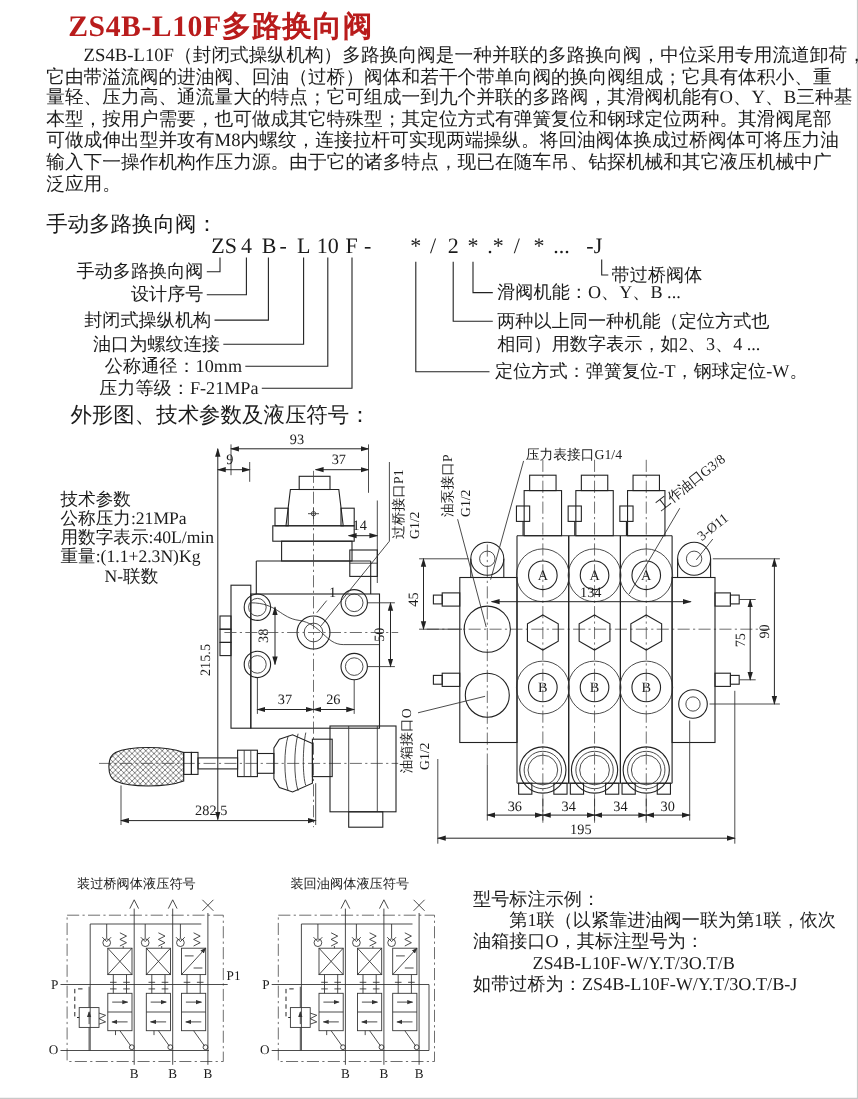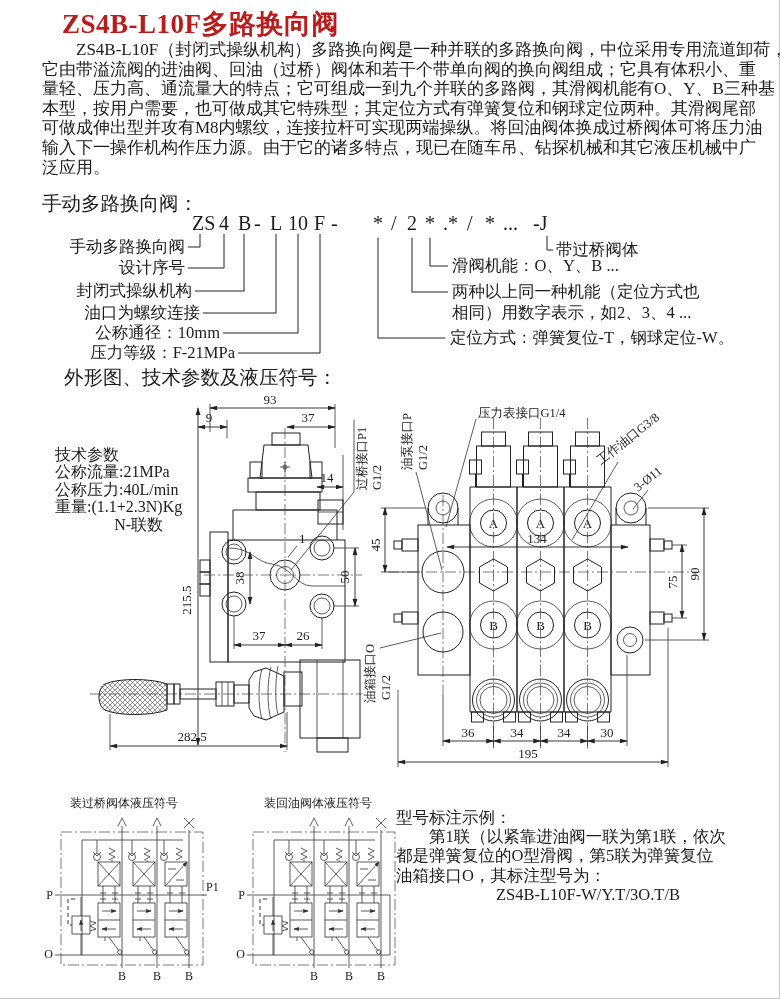--- a/index.html
+++ b/index.html
@@ -5,23 +5,23 @@
   html,body{margin:0;padding:0;background:#e8e8e8;}
   .page{position:relative;width:780px;height:999px;background:#ffffff;overflow:hidden;
         font-family:"Liberation Serif",serif;color:#1c1c1c;
         box-shadow:inset -1px -1px 0 #c9c9c9;}
   .abs{position:absolute;}
   .nowrap{white-space:nowrap;}
   .title{font-size:27px;font-weight:bold;letter-spacing:.5px;}
   .intro div{font-size:17px;line-height:19.6px;white-space:nowrap;}
   .h2{font-size:19.5px;white-space:nowrap;}
   .tech div{font-size:16px;line-height:17.4px;white-space:nowrap;}
-  .tech .indent{padding-left:40px;text-align:center;}
+  .tech .indent{padding-left:40px;}
   .example div{font-size:16.5px;line-height:19.2px;white-space:nowrap;}
-  .example .model{padding-left:54px;text-align:center;}
+  .example .model{padding-left:54px;}
   svg{position:absolute;overflow:visible;}
   svg text{fill:#1c1c1c;font-family:"Liberation Serif",serif;}
   .code-t{font-size:20px;}
   .lbl{font-size:16.5px;}
   .dim{font-size:13px;}
   .call{font-size:12.5px;}
   .port{font-size:13px;}
   .sch{font-size:12px;}
   .ln{stroke:#222;stroke-width:1;fill:none;}
   .thin{stroke:#333;stroke-width:.8;fill:none;}
@@ -94,22 +94,22 @@
     <text class="lbl" x="452" y="271">滑阀机能：O、Y、B ...</text>
     <text class="lbl" x="452" y="297">两种以上同一种机能（定位方式也</text>
     <text class="lbl" x="452" y="318">相同）用数字表示，如2、3、4 ...</text>
     <text class="lbl" x="450" y="343">定位方式：弹簧复位-T，钢球定位-W。</text>
   </svg>
 
   <div class="abs h2" style="left:64px;top:364px;text-align:center;">外形图、技术参数及液压符号：</div>
 
   <div class="abs tech" style="left:55px;top:446px;">
     <div>技术参数</div>
-    <div>公称流量:21MPa</div>
-    <div>公称压力:40L/min</div>
+    <div>公称压力:21MPa</div>
+    <div>用数字表示:40L/min</div>
     <div>重量:(1.1+2.3N)Kg</div>
     <div class="indent">N-联数</div>
   </div>
 
   <svg style="left:0;top:395px;" width="780" height="390" viewBox="0 395 780 390">
     <defs>
       <marker id="ma" markerWidth="9" markerHeight="8" refX="8" refY="3.5" orient="auto-start-reverse">
         <path d="M0,0.8 L9,3.5 L0,6.2 z" fill="#222"></path>
       </marker>
       <pattern id="hatch" width="5" height="5" patternUnits="userSpaceOnUse">
@@ -443,21 +443,21 @@
         <use href="#vunitb" x="368"></use>
       <use href="#relief" x="192"></use>
       <text class="sch" x="245" y="899" text-anchor="end">P</text>
       <text class="sch" x="245" y="958" text-anchor="end">O</text>
       <text class="sch" x="314" y="980" text-anchor="middle">B</text>
       <text class="sch" x="349" y="980" text-anchor="middle">B</text>
       <text class="sch" x="381" y="980" text-anchor="middle">B</text>
     </g>
   </svg>
 
-  <div class="abs example" style="left:396px;top:808px;">
+  <div class="abs example" style="left:430px;top:808px;">
     <div>型号标注示例：</div>
     <div>　　第1联（以紧靠进油阀一联为第1联，依次</div>
-    <div>都是弹簧复位的O型滑阀，第5联为弹簧复位</div>
     <div>油箱接口O，其标注型号为：</div>
     <div class="model">ZS4B-L10F-W/Y.T/3O.T/B</div>
+    <div>如带过桥为：ZS4B-L10F-W/Y.T/3O.T/B-J</div>
   </div>
 
 </div>
 
 </body></html>

